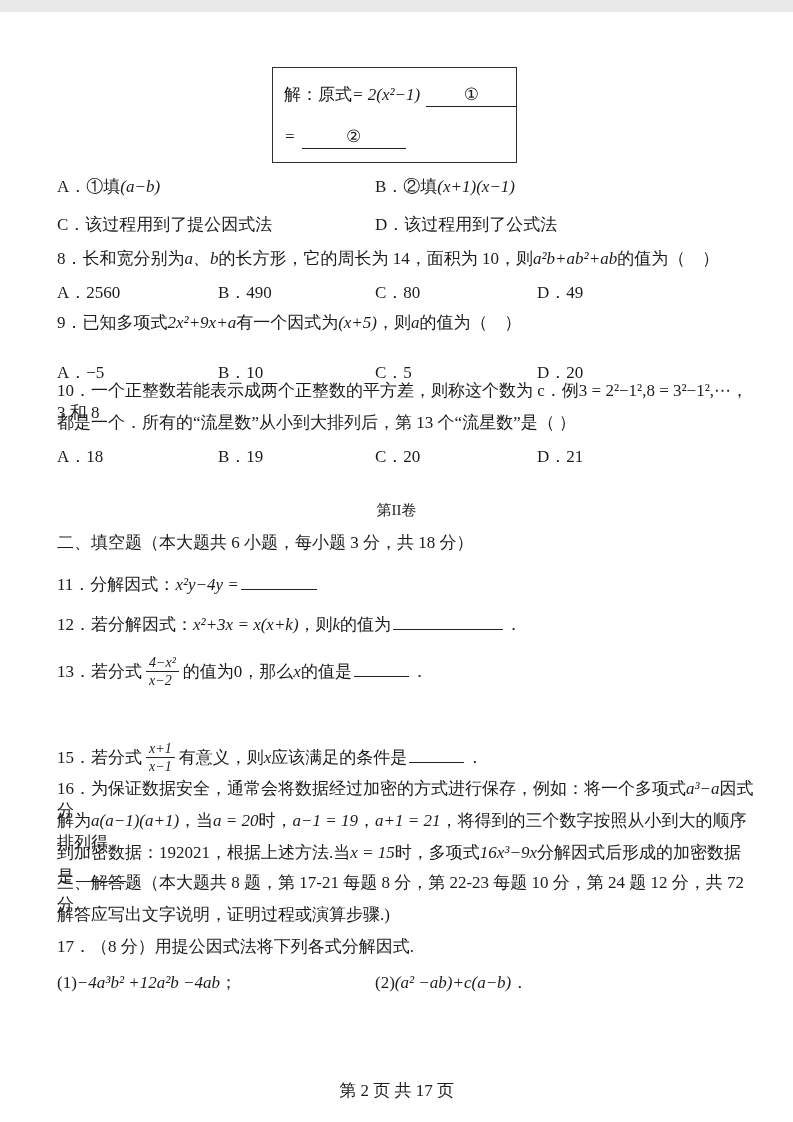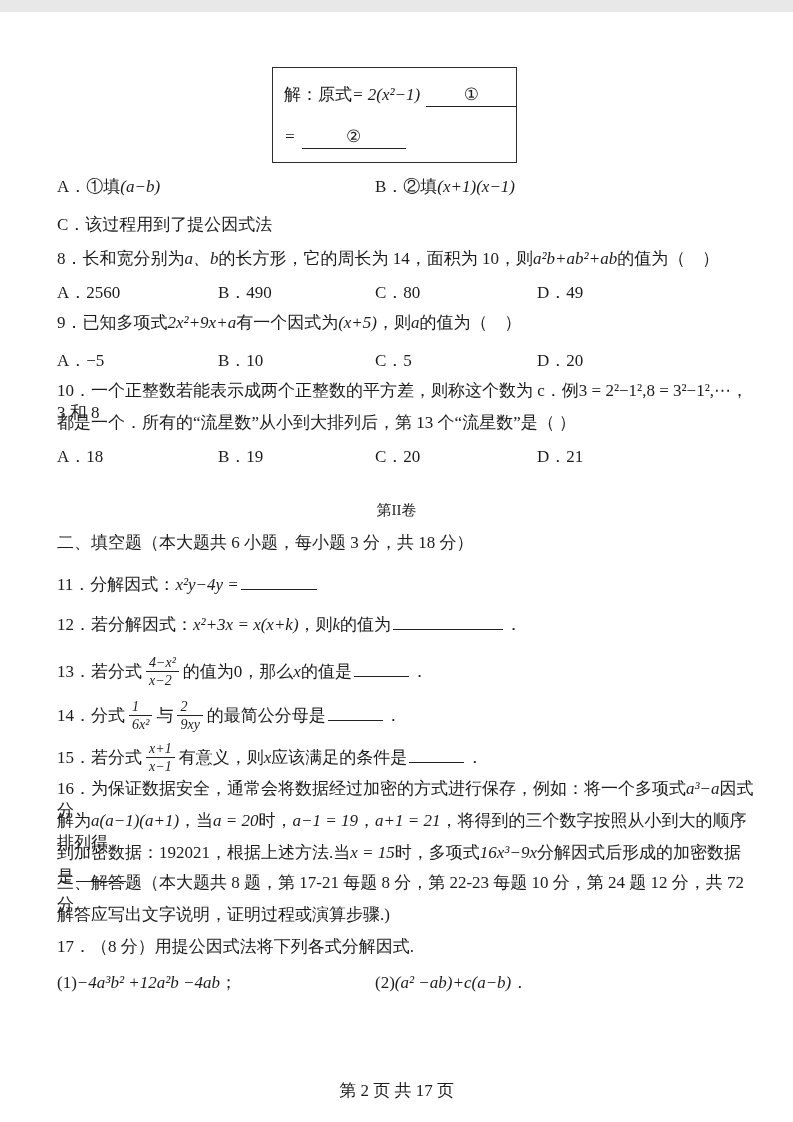--- a/index.html
+++ b/index.html
@@ -40,36 +40,37 @@
       <span class="blank-l w104">②</span>
     </div>
   </div>
 
   <div class="row" style="top:164px">
     <span class="c1"><span>A．①填</span><span class="m">(a−b)</span></span>
     <span class="c3"><span>B．②填</span><span class="m">(x+1)(x−1)</span></span>
   </div>
   <div class="row" style="top:202px">
     <span class="c1">C．该过程用到了提公因式法</span>
+    <span class="c3">D．该过程用到了公式法</span>
   </div>
 
   <div class="line" style="top:236px">
     <span>8．长和宽分别为</span><span class="m">a、b</span><span>的长方形，它的周长为 14，面积为 10，则</span><span class="m">a²b+ab²+ab</span><span>的值为（　）</span>
   </div>
   <div class="row" style="top:270px">
     <span class="c1">A．2560</span>
     <span class="c2">B．490</span>
     <span class="c3">C．80</span>
     <span class="c4">D．49</span>
   </div>
 
   <div class="line" style="top:300px">
     <span>9．已知多项式</span><span class="m">2x²+9x+a</span><span>有一个因式为</span><span class="m">(x+5)</span><span>，则</span><span class="m">a</span><span>的值为（　）</span>
   </div>
-  <div class="row" style="top:338px">
+  <div class="row" style="top:350px">
     <span class="c1">A．−5</span>
     <span class="c2">B．10</span>
     <span class="c3">C．5</span>
     <span class="c4">D．20</span>
   </div>
 
   <div class="line" style="top:368px">
     <span>10．一个正整数若能表示成两个正整数的平方差，则称这个数为 c．例</span><span class="mu">3 = 2²−1²,8 = 3²−1²,⋯</span><span>，3 和 8</span>
   </div>
   <div class="line" style="top:400px">都是一个．所有的“流星数”从小到大排列后，第 13 个“流星数”是（ ）</div>
@@ -89,23 +90,20 @@
   </div>
 
   <div class="line" style="top:600px">
     <span>12．若分解因式：</span><span class="m">x²+3x = x(x+k)</span><span>，则</span><span class="m">k</span><span>的值为</span><span class="blank w110"></span><span>．</span>
   </div>
 
   <div class="line" style="top:644px">
     <span>13．若分式</span><span class="frac m"><span class="fn">4−x²</span><span class="fd">x−2</span></span><span>的值为0，那么</span><span class="m">x</span><span>的值是</span><span class="blank w55"></span><span>．</span>
   </div>
 
-  <div class="line" style="top:688px">
-    <span>14．分式</span><span class="frac m"><span class="fn">1</span><span class="fd">6x²</span></span><span>与</span><span class="frac m"><span class="fn">2</span><span class="fd">9xy</span></span><span>的最简公分母是</span><span class="blank w55"></span><span>．</span>
-  </div>
 
   <div class="line" style="top:730px">
     <span>15．若分式</span><span class="frac m"><span class="fn">x+1</span><span class="fd">x−1</span></span><span>有意义，则</span><span class="m">x</span><span>应该满足的条件是</span><span class="blank w55"></span><span>．</span>
   </div>
 
   <div class="line" style="top:766px">
     <span>16．为保证数据安全，通常会将数据经过加密的方式进行保存，例如：将一个多项式</span><span class="m">a³−a</span><span>因式分</span>
   </div>
   <div class="line" style="top:798px">
     <span>解为</span><span class="m">a(a−1)(a+1)</span><span>，当</span><span class="m">a = 20</span><span>时，</span><span class="m">a−1 = 19</span><span>，</span><span class="m">a+1 = 21</span><span>，将得到的三个数字按照从小到大的顺序排列得</span>

